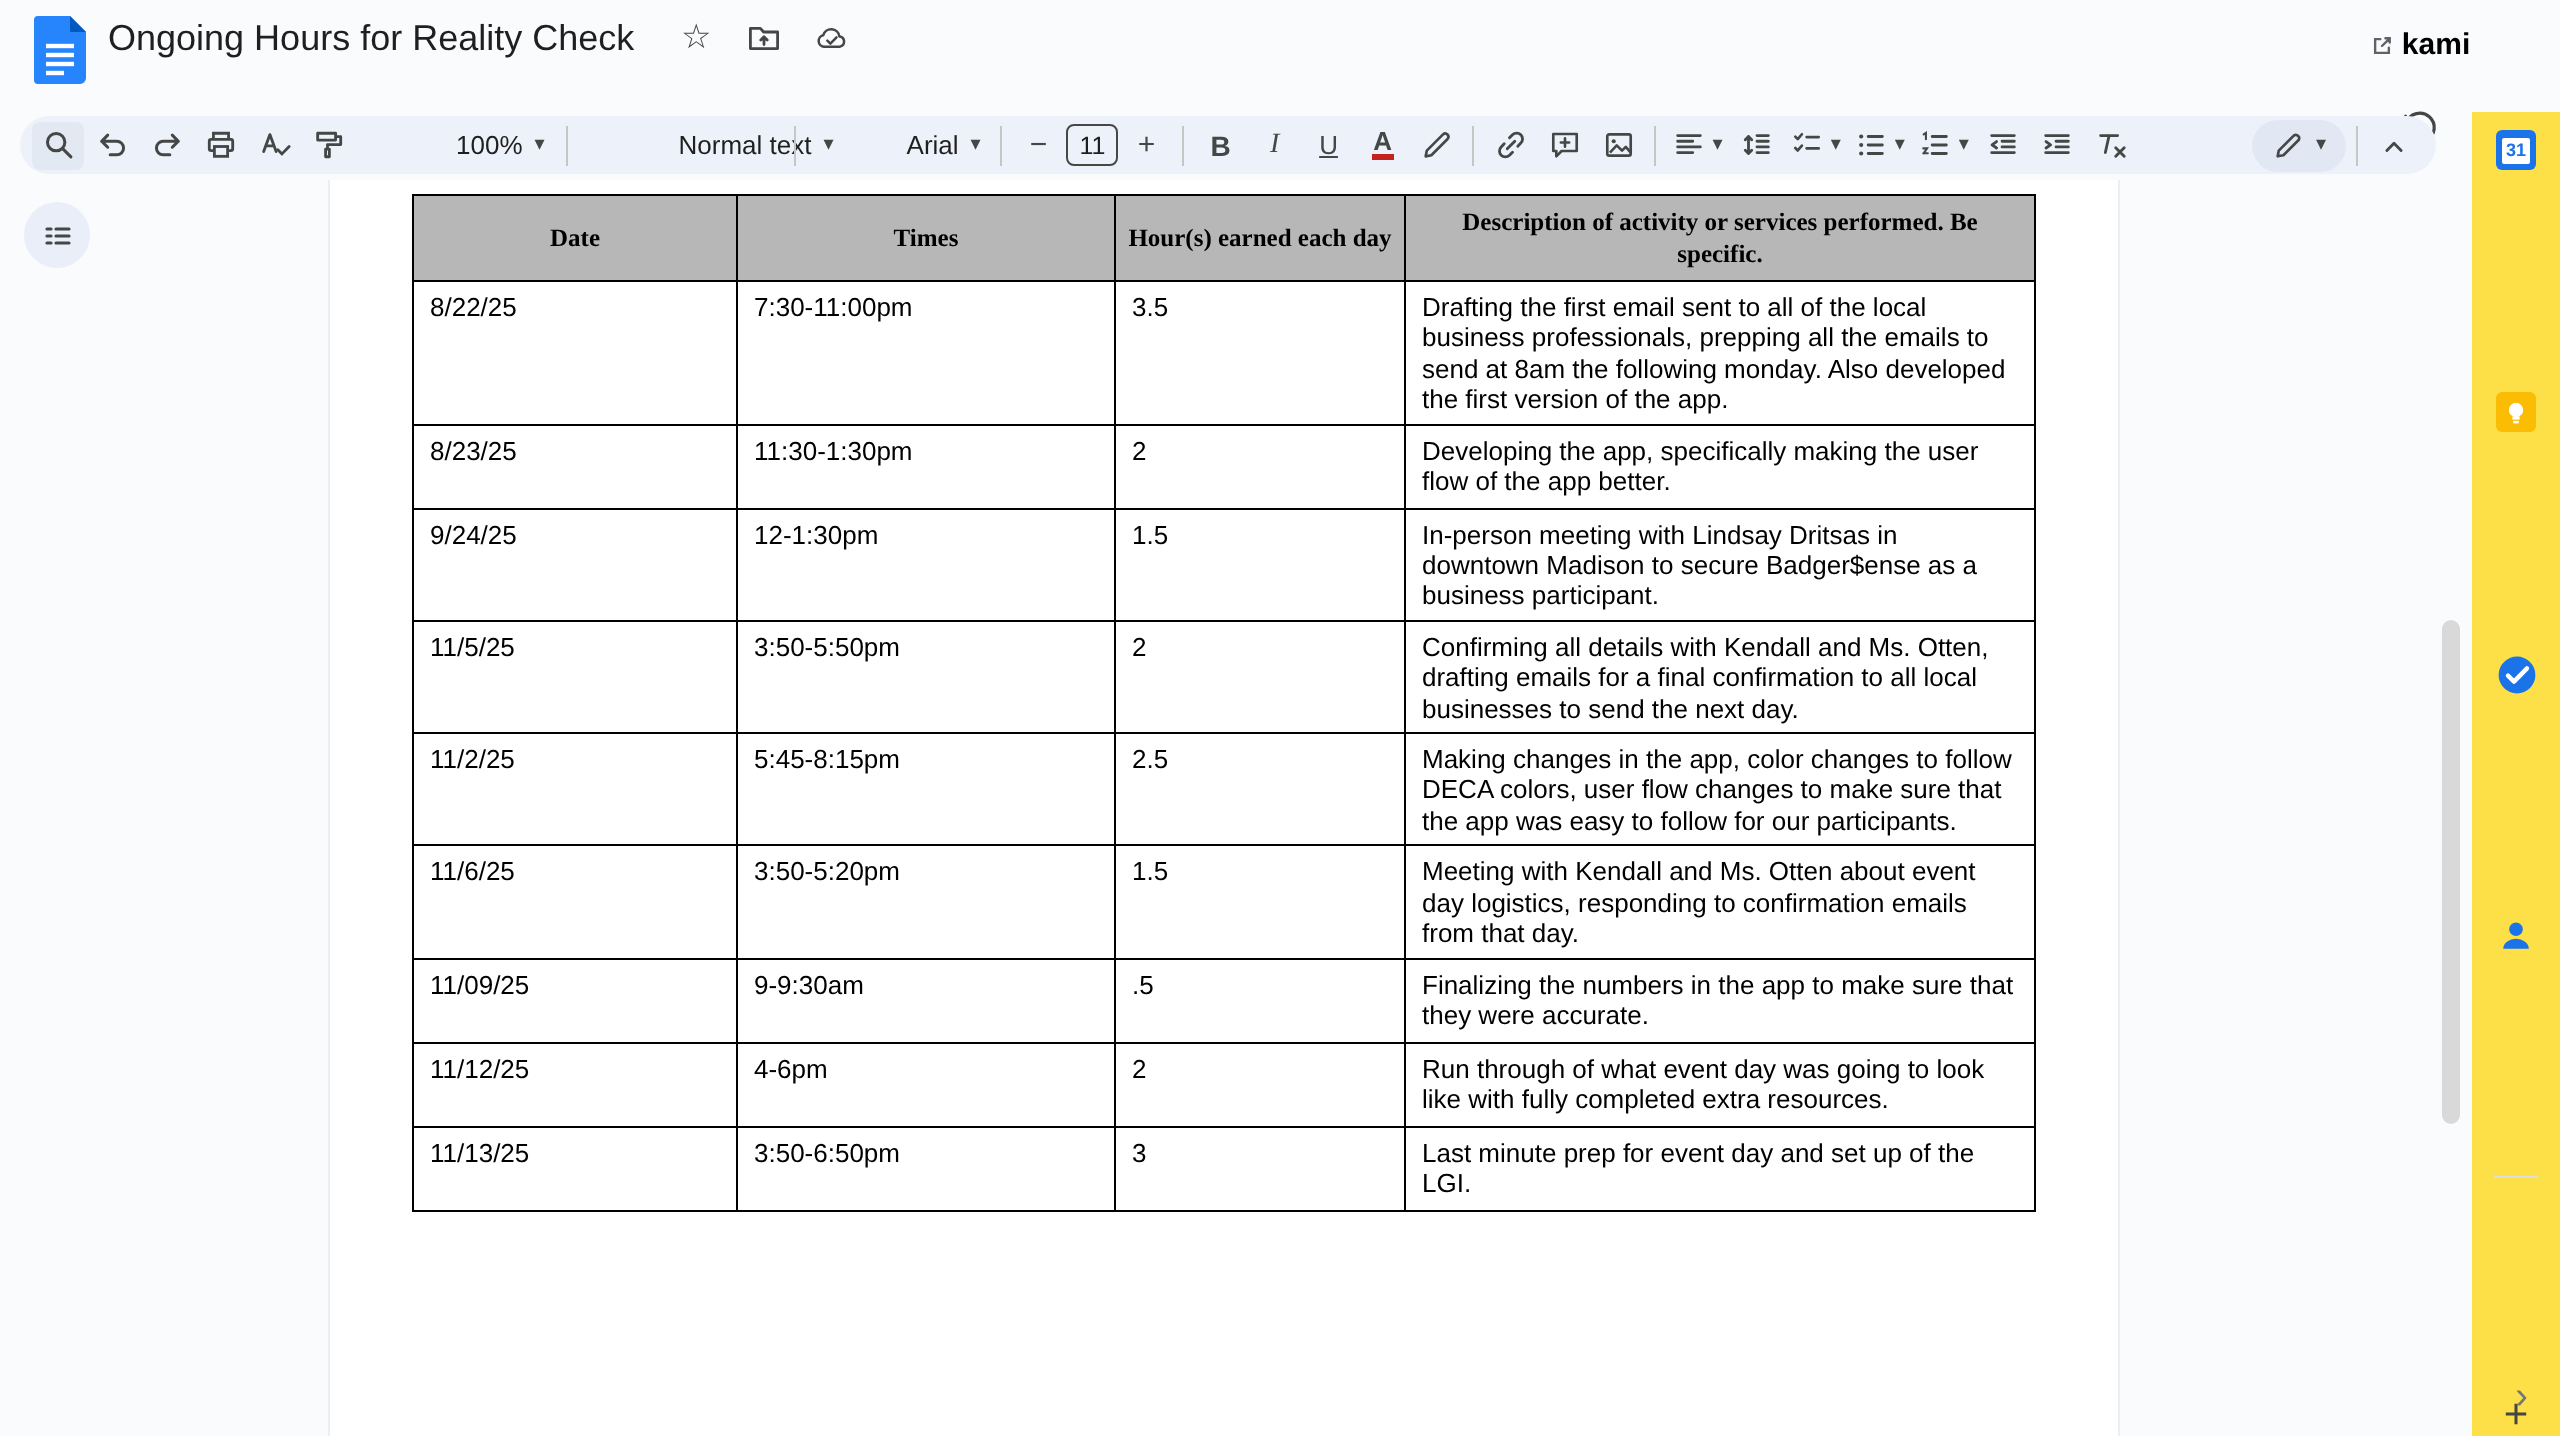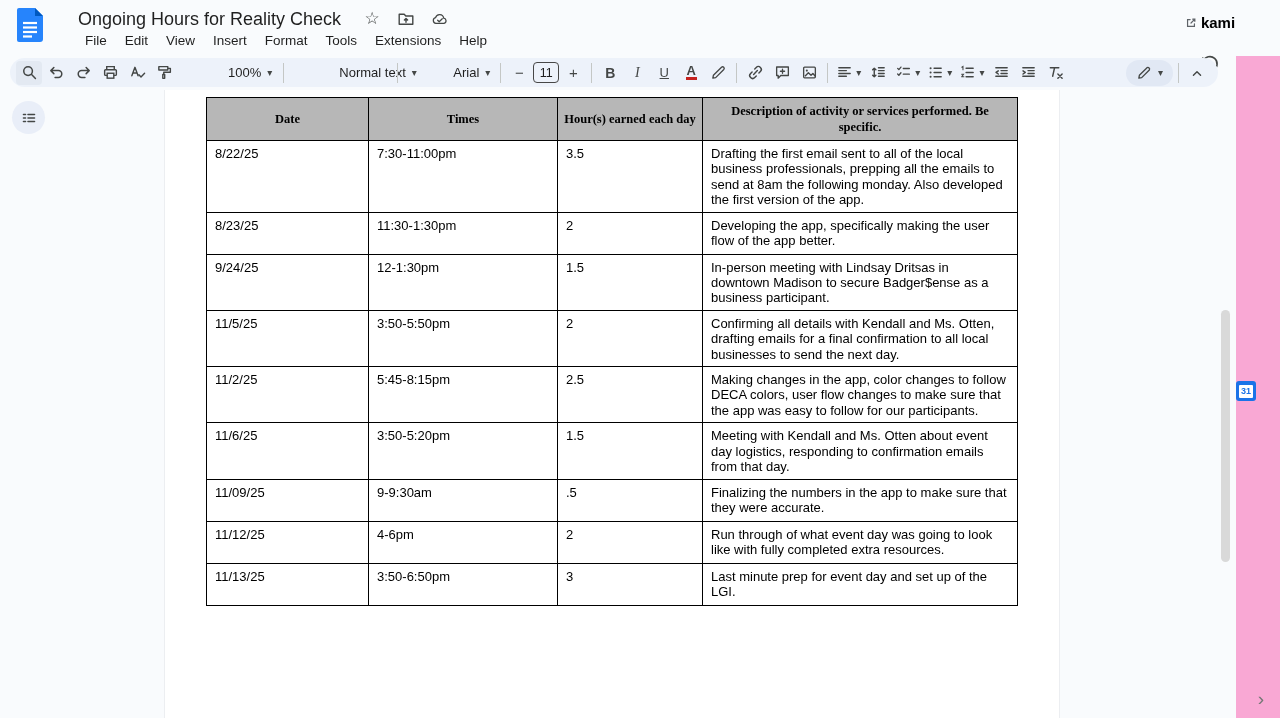--- a/index.html
+++ b/index.html
@@ -2,21 +2,21 @@
 <html><head>
 <meta charset="utf-8">
 <style>
   * { margin:0; padding:0; box-sizing:border-box; }
   html,body { width:1280px; height:718px; overflow:hidden; }
   body { font-family:"Liberation Sans", sans-serif; background:#f9fbfd; color:#1f1f1f; position:relative; }
 
   
   .header { position:absolute; top:0; left:0; width:1280px; height:56px; background:#f9fbfd; }
   .docs-icon { position:absolute; left:17px; top:8px; width:26px; height:34px; cursor:pointer; }
-  .title-wrap { position:absolute; left:54px; top:8px;margin-left:24px; }
+  .title-wrap { position:absolute; left:54px; top:8px; }
   .doc-title { font-size:18px; color:#1f1f1f; line-height:22px; white-space:nowrap; }
   .title-row { display:flex; align-items:center; gap:14px; }
   .title-icons { display:flex; align-items:center; gap:16px; margin-left:8px; }
   .t-ico { width:18px; height:18px; display:flex; align-items:center; justify-content:center; color:#444746; cursor:pointer; }
   .star-glyph { font-size:17px; line-height:18px; color:#444746; }
   .menubar { display:flex; gap:4px; margin-top:2px; }
   .menu-item { font-size:13.5px; color:#1f1f1f; padding:1px 7px; border-radius:8px; cursor:pointer; }
 
   .header-right { position:absolute; right:8px; top:10px; display:flex; align-items:center; gap:10px;flex-direction:column; }
   .kami-btn { display:flex; align-items:center; gap:4px; font-weight:bold; font-size:15px; color:#000; cursor:pointer; padding:4px 6px; }
@@ -53,21 +53,21 @@
 
   .doc-table { border-collapse:collapse; table-layout:fixed; width:811px; margin:7px 0 0 41px; font-size:13px; color:#000; }
   .doc-table th, .doc-table td { border:1px solid #000; vertical-align:top; }
   .doc-table th { background:#b7b7b7; font-family:"Liberation Serif", serif; font-weight:bold; font-size:12.5px; line-height:16px; text-align:center; padding:5px 6px; vertical-align:middle; height:43px; }
   .doc-table td { padding:5px 8px 4px 8px; line-height:15.4px; height:42px; cursor:text; }
   .col-date { width:162px; } .col-times { width:189px; } .col-hours { width:145px; } .col-desc { width:315px; }
 
   .scroll-thumb { position:absolute; right:50px; top:220px; width:9px; height:252px; background:#d9d9d9; border-radius:5px; cursor:grab; }
 
   
-  .side-panel { position:absolute; top:56px; right:0; width:44px; height:662px; background:#f9a8d4; display:flex; align-items:center; padding-top:8px; gap:27px; }
+  .side-panel { position:absolute; top:56px; right:0; width:44px; height:662px; background:#fde047; display:flex; flex-direction:column; align-items:center; padding-top:8px; gap:27px;justify-content:space-between; }
   .sp-btn { width:22px; height:22px; display:flex; align-items:center; justify-content:center; cursor:pointer; }
   .sp-divider { width:22px; height:1px; background:#dadce0; }
   .sp-plus { font-size:21px; color:#444746; font-weight:normal; cursor:pointer; line-height:20px; }
   .sp-expand { position:absolute; bottom:10px; right:16px; font-size:19px; color:#747775; cursor:pointer; line-height:18px; }
   .cal-outer { width:20px; height:20px; background:#1a73e8; border-radius:3px; display:flex; align-items:center; justify-content:center; }
   .cal-inner { width:14px; height:13px; background:#fff; border-radius:1px; display:flex; align-items:center; justify-content:center; font-size:9px; font-weight:bold; color:#1a73e8; }
   .keep-outer { width:20px; height:20px; background:#fbbc04; border-radius:3px; display:flex; align-items:center; justify-content:center; }
 
   svg { display:block; }
 </style>
@@ -99,30 +99,20 @@
           </svg>
         </span>
         <span class="t-ico">
           <svg width="20" height="18" viewBox="0 0 20 18" fill="none" stroke="#444746" stroke-width="1.4" stroke-linecap="round" stroke-linejoin="round">
             <path d="M5.4 13.8 a3.2 3.2 0 0 1 -0.3 -6.3 a4.6 4.6 0 0 1 9 0.6 a2.9 2.9 0 0 1 0.4 5.7 z"></path>
             <path d="M7.4 10.4 l1.7 1.7 l3.4 -3.4"></path>
           </svg>
         </span>
       </span>
     </div>
-    <div class="menubar">
-      <span class="menu-item">File</span>
-        <span class="menu-item">Edit</span>
-        <span class="menu-item">View</span>
-        <span class="menu-item">Insert</span>
-        <span class="menu-item">Format</span>
-        <span class="menu-item">Tools</span>
-        <span class="menu-item">Extensions</span>
-        <span class="menu-item">Help</span>
-    </div>
   </div>
 
   <div class="header-right">
     <span class="kami-btn">
       <svg width="12" height="12" viewBox="0 0 14 14" fill="none" stroke="#5f6368" stroke-width="1.4" stroke-linecap="round">
         <path d="M6 3 H3 v8 h8 V8 M9 2.5 h2.5 V5 M11.5 2.5 L7 7"></path>
       </svg>
       <span>kami</span>
     </span>
     <span class="hdr-ico-btn">

